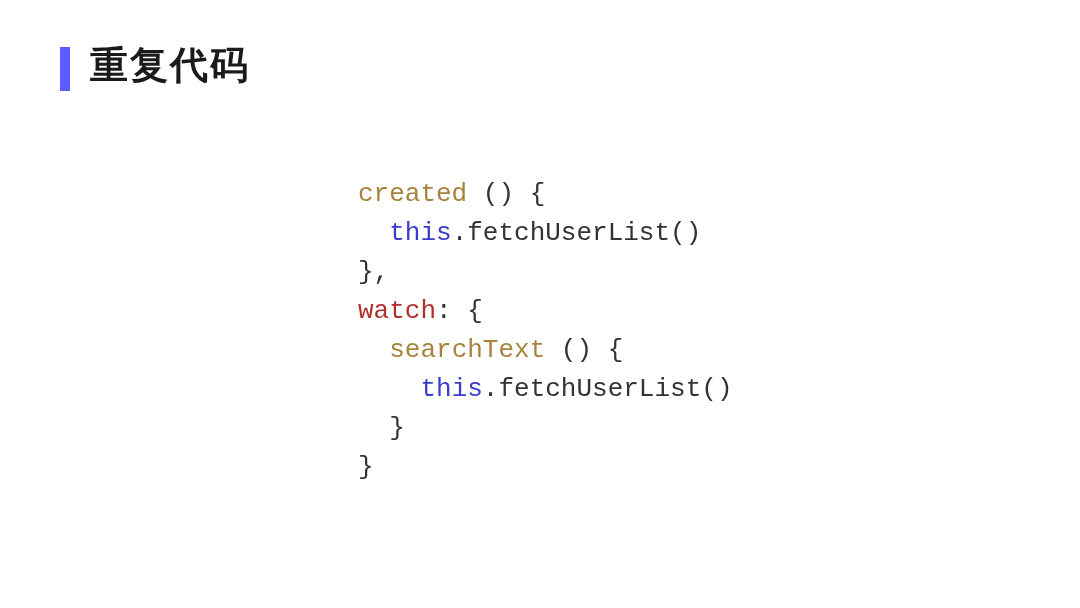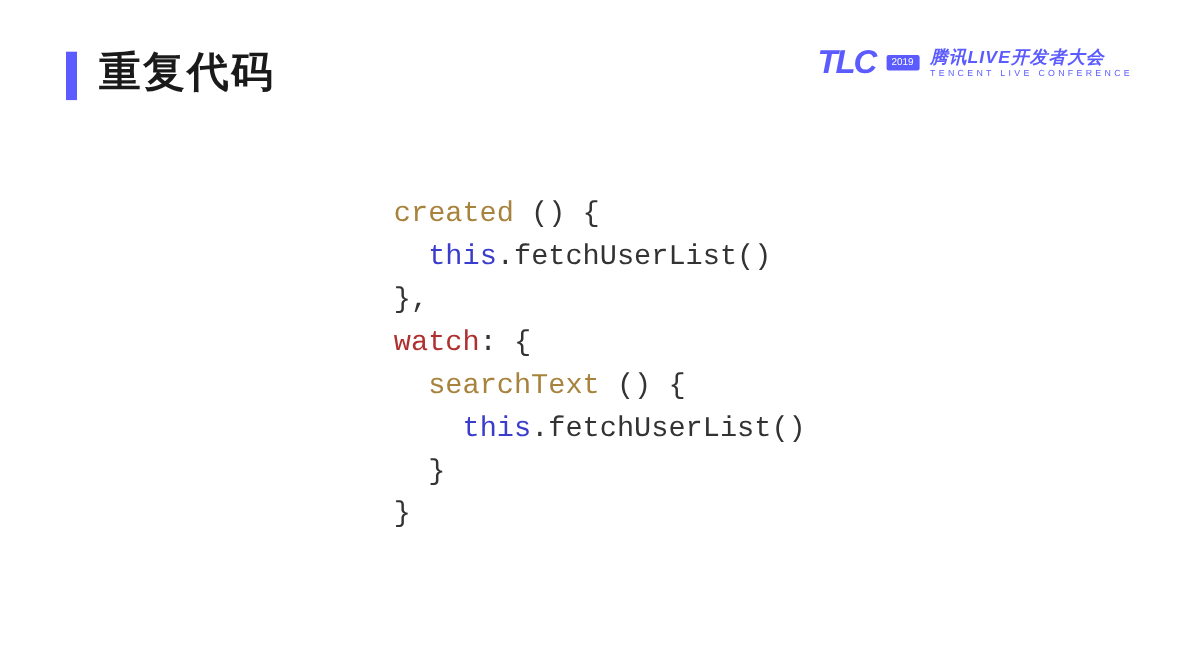--- a/index.html
+++ b/index.html
@@ -92,28 +92,20 @@
     .plain { color: #333; }
   </style>
 </head>
 <body>
 
 <div class="header">
   <div class="title-container">
     <div class="title-bar"></div>
     <div class="title-text">重复代码</div>
   </div>
-  <div class="logo-container">
-    <span class="tlc-logo">TLC</span>
-    <span class="year-badge">2019</span>
-    <span class="conf-text">
-      <span class="conf-main">腾讯LIVE开发者大会</span>
-      <span class="conf-sub">TENCENT LIVE CONFERENCE</span>
-    </span>
-  </div>
 </div>
 
 <div class="code-block"><span class="kw-fn">created</span><span class="plain"> () {</span>
 <span class="plain">  </span><span class="kw-this">this</span><span class="plain">.fetchUserList()</span>
 <span class="plain">},</span>
 <span class="kw-key">watch</span><span class="plain">: {</span>
 <span class="plain">  </span><span class="kw-fn">searchText</span><span class="plain"> () {</span>
 <span class="plain">    </span><span class="kw-this">this</span><span class="plain">.fetchUserList()</span>
 <span class="plain">  }</span>
 <span class="plain">}</span></div>

